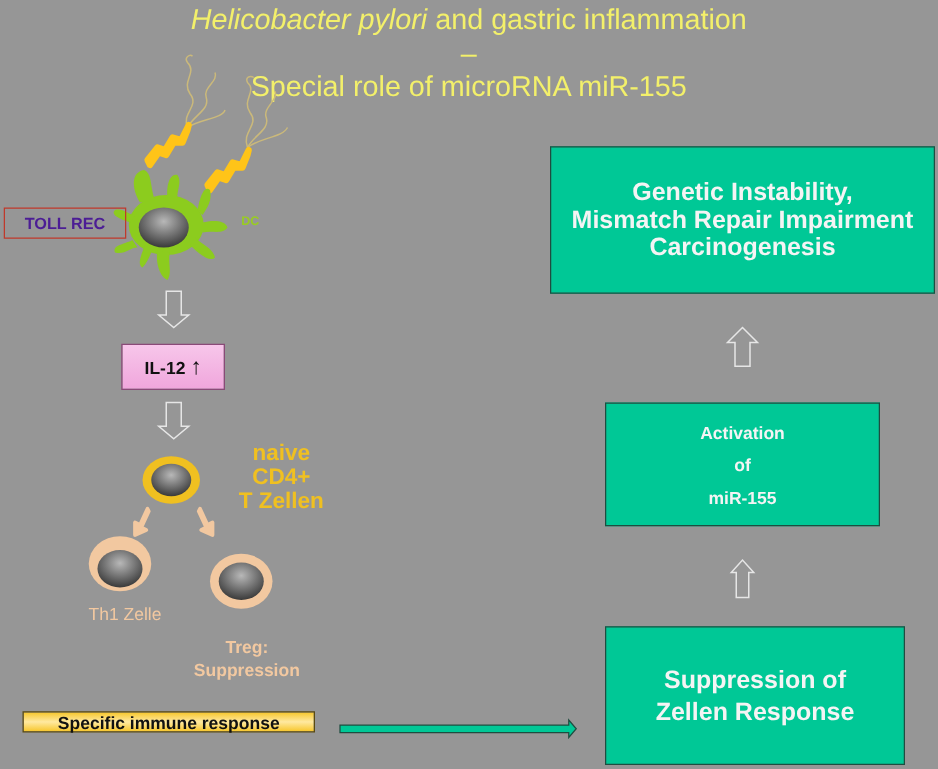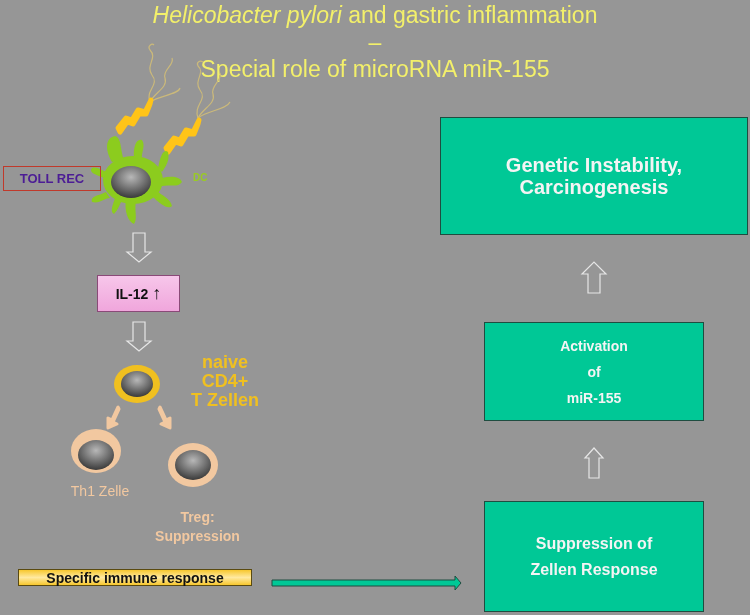--- a/index.html
+++ b/index.html
@@ -54,21 +54,21 @@
       font-weight: bold; font-size: 14px; color: #111;
     }
     .gbox {
       position: absolute; background: #00c896;
       border: 1.5px solid #1f4d40; box-sizing: border-box;
       color: #f4f4f4; font-weight: bold; text-align: center;
       display: flex; align-items: center; justify-content: center;
     }
     .gbox1 { left: 440px; top: 117px; width: 308px; height: 118px; font-size: 20px; line-height: 22px; }
     .gbox2 { left: 484px; top: 322px; width: 220px; height: 99px; font-size: 14px; line-height: 26px; }
-    .gbox3 { left: 484px; top: 501px; width: 220px; height: 111px; font-size: 16px; line-height: 26px; }
+    .gbox3 { left: 484px; top: 501px; width: 240px; height: 111px; font-size: 20px; line-height: 26px; }
   </style>
 </head>
 <body>
 
 <div class="title">
   <div><em>Helicobacter pylori</em><span> and gastric inflammation –</span></div>
   <div>Special role of microRNA miR-155</div>
 </div>
 
 <svg class="art" width="750" height="615" viewBox="0 0 750 615">
@@ -145,20 +145,21 @@
 <div class="treg">
   <div>Treg:</div>
   <div>Suppression</div>
 </div>
 
 <div class="specific">Specific immune response</div>
 
 <div class="gbox gbox1">
   <div>
     <div>Genetic Instability,</div>
+    <div>Mismatch Repair Impairment</div>
     <div>Carcinogenesis</div>
   </div>
 </div>
 
 <div class="gbox gbox2">
   <div>
     <div>Activation</div>
     <div>of</div>
     <div>miR-155</div>
   </div>

